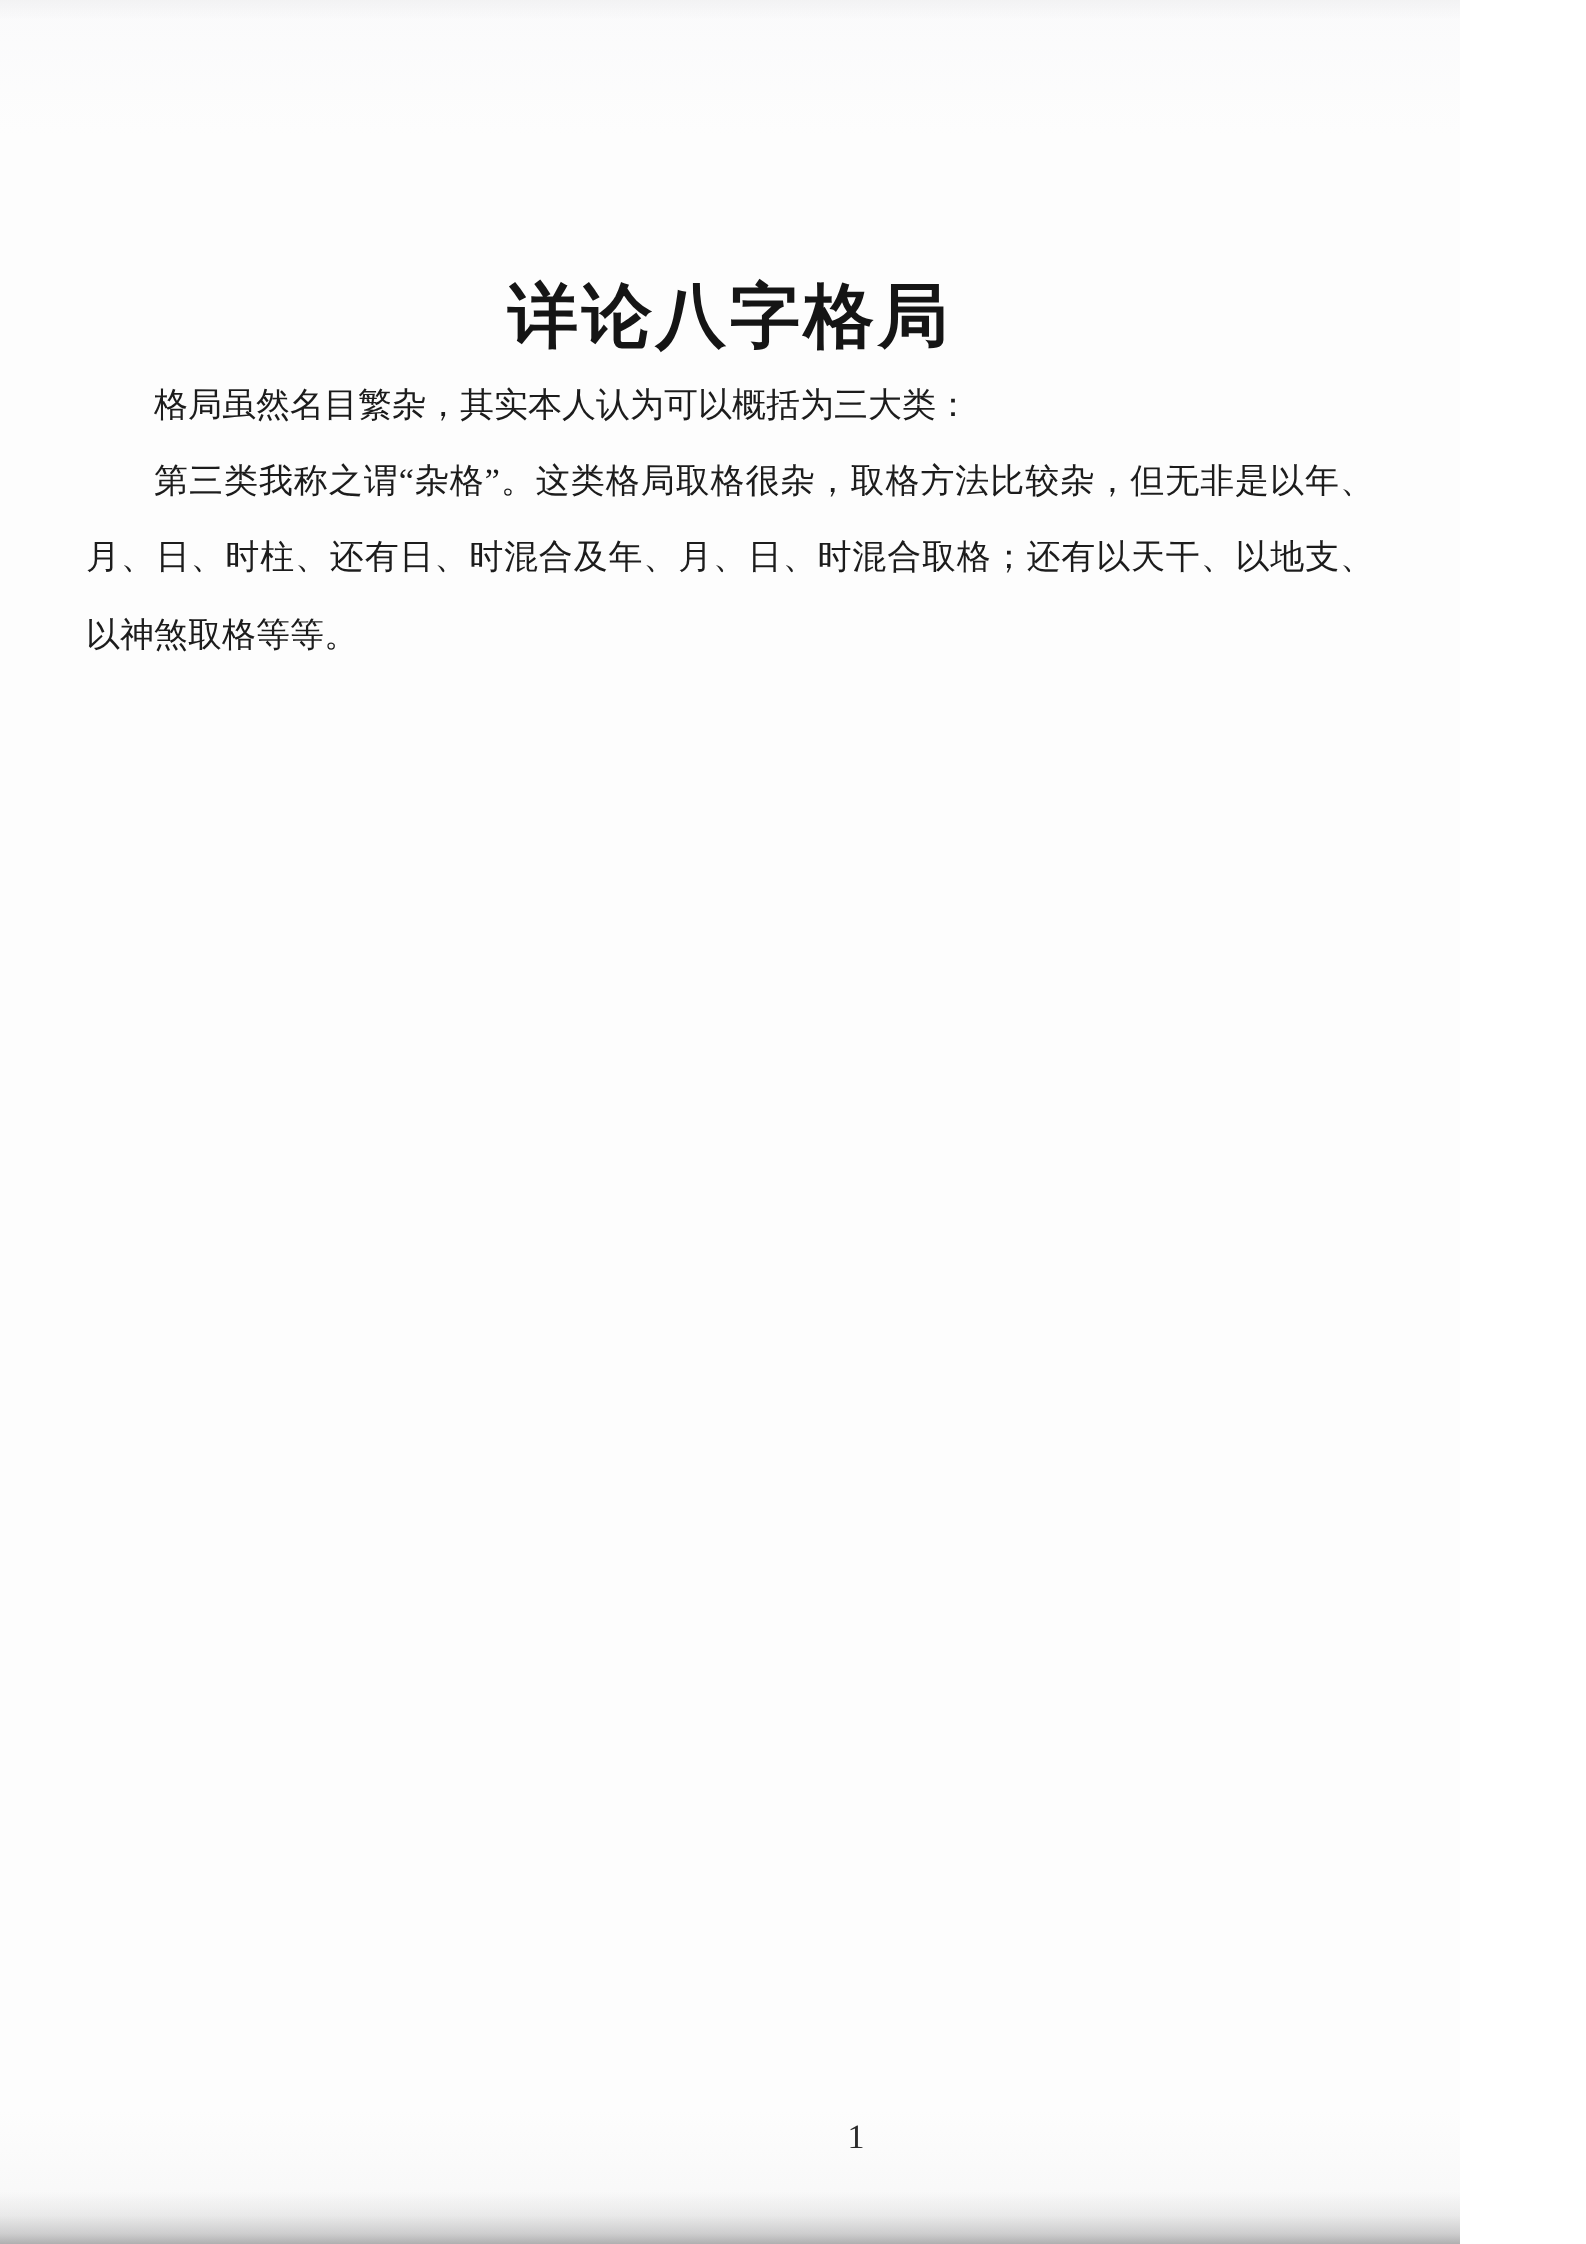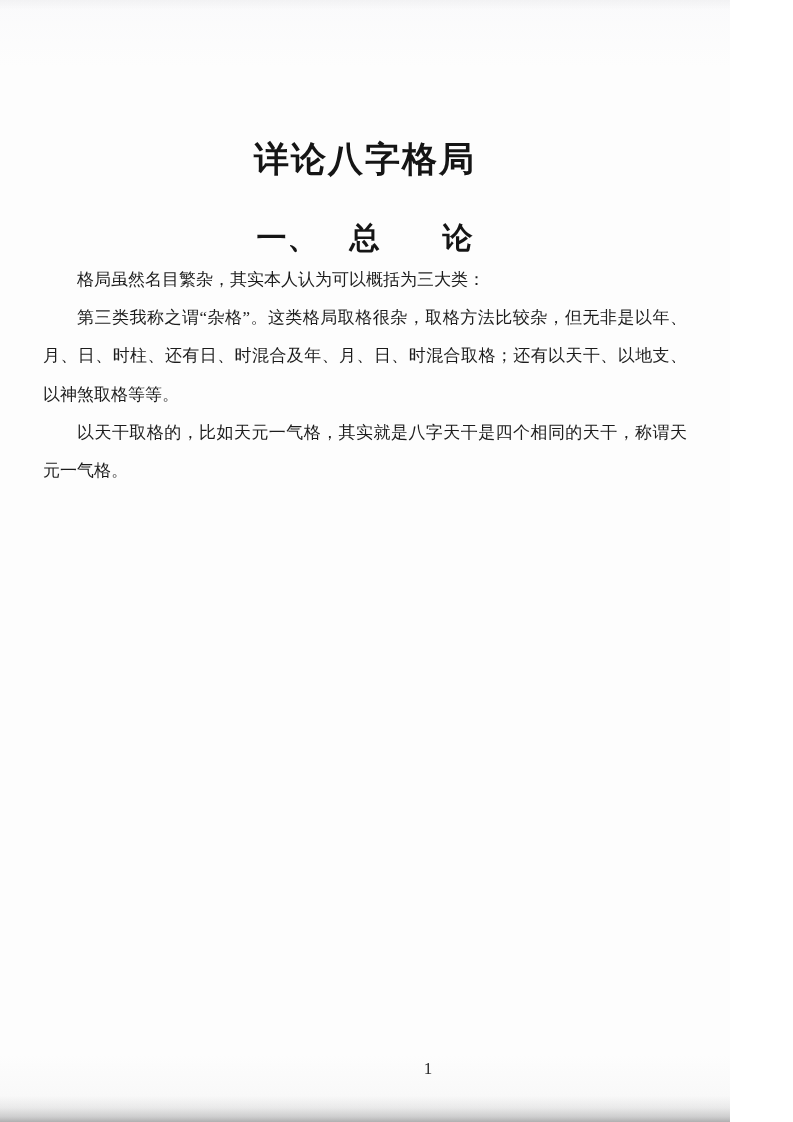--- a/index.html
+++ b/index.html
@@ -86,24 +86,22 @@
   }
 </style>
 </head>
 <body>
 
 <div class="page">
   <div class="scan-shadow-top"></div>
 
   <h1 class="doc-title">详论八字格局</h1>
 
-  <h2 class="section-heading">一、　总　　论</h2>
 
   <div class="doc-body">
       <p>格局虽然名目繁杂，其实本人认为可以概括为三大类：</p>
       <p>第三类我称之谓“杂格”。这类格局取格很杂，取格方法比较杂，但无非是以年、月、日、时柱、还有日、时混合及年、月、日、时混合取格；还有以天干、以地支、以神煞取格等等。</p>
-      <p>以天干取格的，比如天元一气格，其实就是八字天干是四个相同的天干，称谓天元一气格。</p>
     </div>
 
   <div class="page-number">1</div>
 
   <div class="scan-shadow-bottom"></div>
 </div>
 
 </body></html>

